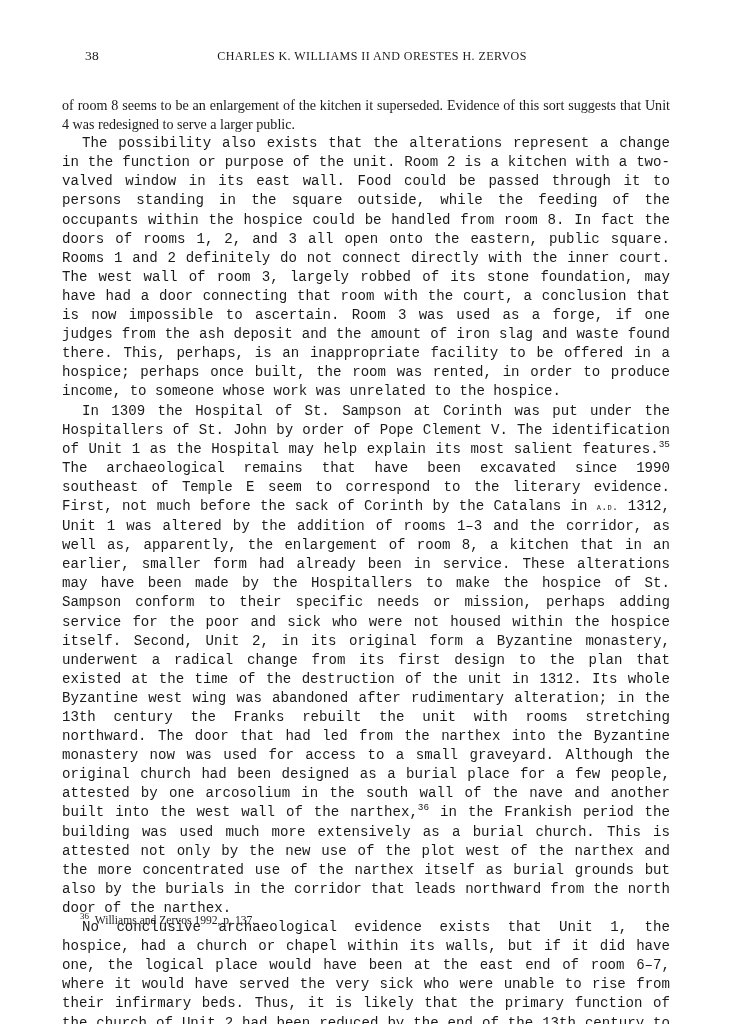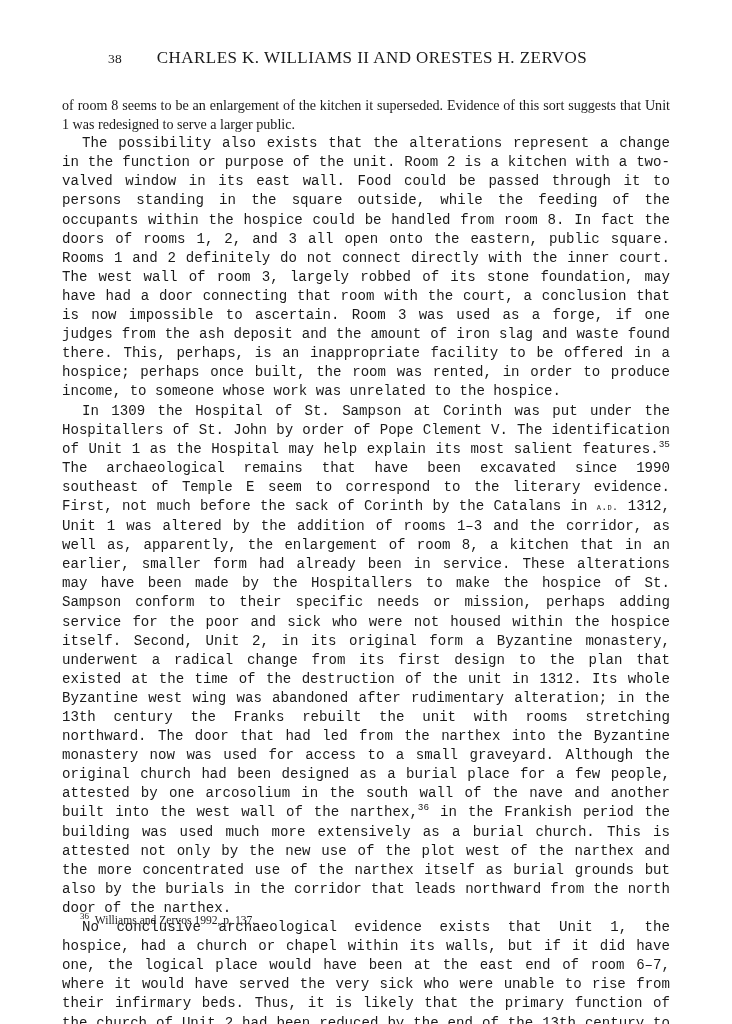--- a/index.html
+++ b/index.html
@@ -26,27 +26,27 @@
   .header-row {
     display: flex;
     align-items: baseline;
     margin-bottom: 28px;
     height: 20px;
   }
   .folio {
     font-size: 13.5px;
     width: 60px;
     flex: 0 0 60px;
-    text-align: right;
+    text-align: center;
     letter-spacing: 0.2px;
   }
   .running-head {
     flex: 1 1 auto;
     text-align: center;
-    font-size: 17px;
+    font-size: 12px;
     letter-spacing: 0.45px;
     padding-right: 48px;
     white-space: nowrap;
   }
   .body-text {
     font-size: 14.1px;
     line-height: 19.1px;
     text-align: justify;
     text-justify: inter-word;
     hyphens: none;
@@ -96,21 +96,21 @@
 <body>
 
 <div class="page">
 
   <div class="header-row">
     <div class="folio">38</div>
     <div class="running-head">CHARLES K. WILLIAMS II AND ORESTES H. ZERVOS</div>
   </div>
 
   <div class="body-text">
-    <p>of room 8 seems to be an enlargement of the kitchen it superseded.  Evidence of this sort suggests that Unit 1 was redesigned to serve a larger public.</p>
+    <p>of room 8 seems to be an enlargement of the kitchen it superseded.  Evidence of this sort suggests that Unit 4 was redesigned to serve a larger public.</p>
     <p class="indent">The possibility also exists that the alterations represent a change in the function or purpose of the unit.  Room 2 is a kitchen with a two-valved window in its east wall.  Food could be passed through it to persons standing in the square outside, while the feeding of the occupants within the hospice could be handled from room 8.  In fact the doors of rooms 1, 2, and 3 all open onto the eastern, public square.  Rooms 1 and 2 definitely do not connect directly with the inner court.  The west wall of room 3, largely robbed of its stone foundation, may have had a door connecting that room with the court, a conclusion that is now impossible to ascertain.  Room 3 was used as a forge, if one judges from the ash deposit and the amount of iron slag and waste found there.  This, perhaps, is an inappropriate facility to be offered in a hospice; perhaps once built, the room was rented, in order to produce income, to someone whose work was unrelated to the hospice.</p>
     <p class="indent" id="para-3">In 1309 the Hospital of St. Sampson at Corinth was put under the Hospitallers of St. John by order of Pope Clement V.  The identification of Unit 1 as the Hospital may help explain its most salient features.<sup>35</sup>  The archaeological remains that have been excavated since 1990 southeast of Temple E seem to correspond to the literary evidence.  First, not much before the sack of Corinth by the Catalans in <span class="smallcaps">a.d.</span> 1312, Unit 1 was altered by the addition of rooms 1–3 and the corridor, as well as, apparently, the enlargement of room 8, a kitchen that in an earlier, smaller form had already been in service.  These alterations may have been made by the Hospitallers to make the hospice of St. Sampson conform to their specific needs or mission, perhaps adding service for the poor and sick who were not housed within the hospice itself.  Second, Unit 2, in its original form a Byzantine monastery, underwent a radical change from its first design to the plan that existed at the time of the destruction of the unit in 1312.  Its whole Byzantine west wing was abandoned after rudimentary alteration; in the 13th century the Franks rebuilt the unit with rooms stretching northward.  The door that had led from the narthex into the Byzantine monastery now was used for access to a small graveyard.  Although the original church had been designed as a burial place for a few people, attested by one arcosolium in the south wall of the nave and another built into the west wall of the narthex,<sup>36</sup> in the Frankish period the building was used much more extensively as a burial church.  This is attested not only by the new use of the plot west of the narthex and the more concentrated use of the narthex itself as burial grounds but also by the burials in the corridor that leads northward from the north door of the narthex.</p>
     <p class="indent">No conclusive archaeological evidence exists that Unit 1, the hospice, had a church or chapel within its walls, but if it did have one, the logical place would have been at the east end of room 6–7, where it would have served the very sick who were unable to rise from their infirmary beds.  Thus, it is likely that the primary function of the church of Unit 2 had been reduced by the end of the 13th century to one of burial chapel, used by the hospice when necessary, and that the unit had connected with it storage space for those</p>
   </div>
 
   <div class="notes">
     <p class="note note-2" id="note-36"><span class="num">36</span> Williams and Zervos 1992, p. 137.</p>
   </div>
 
 </div>

